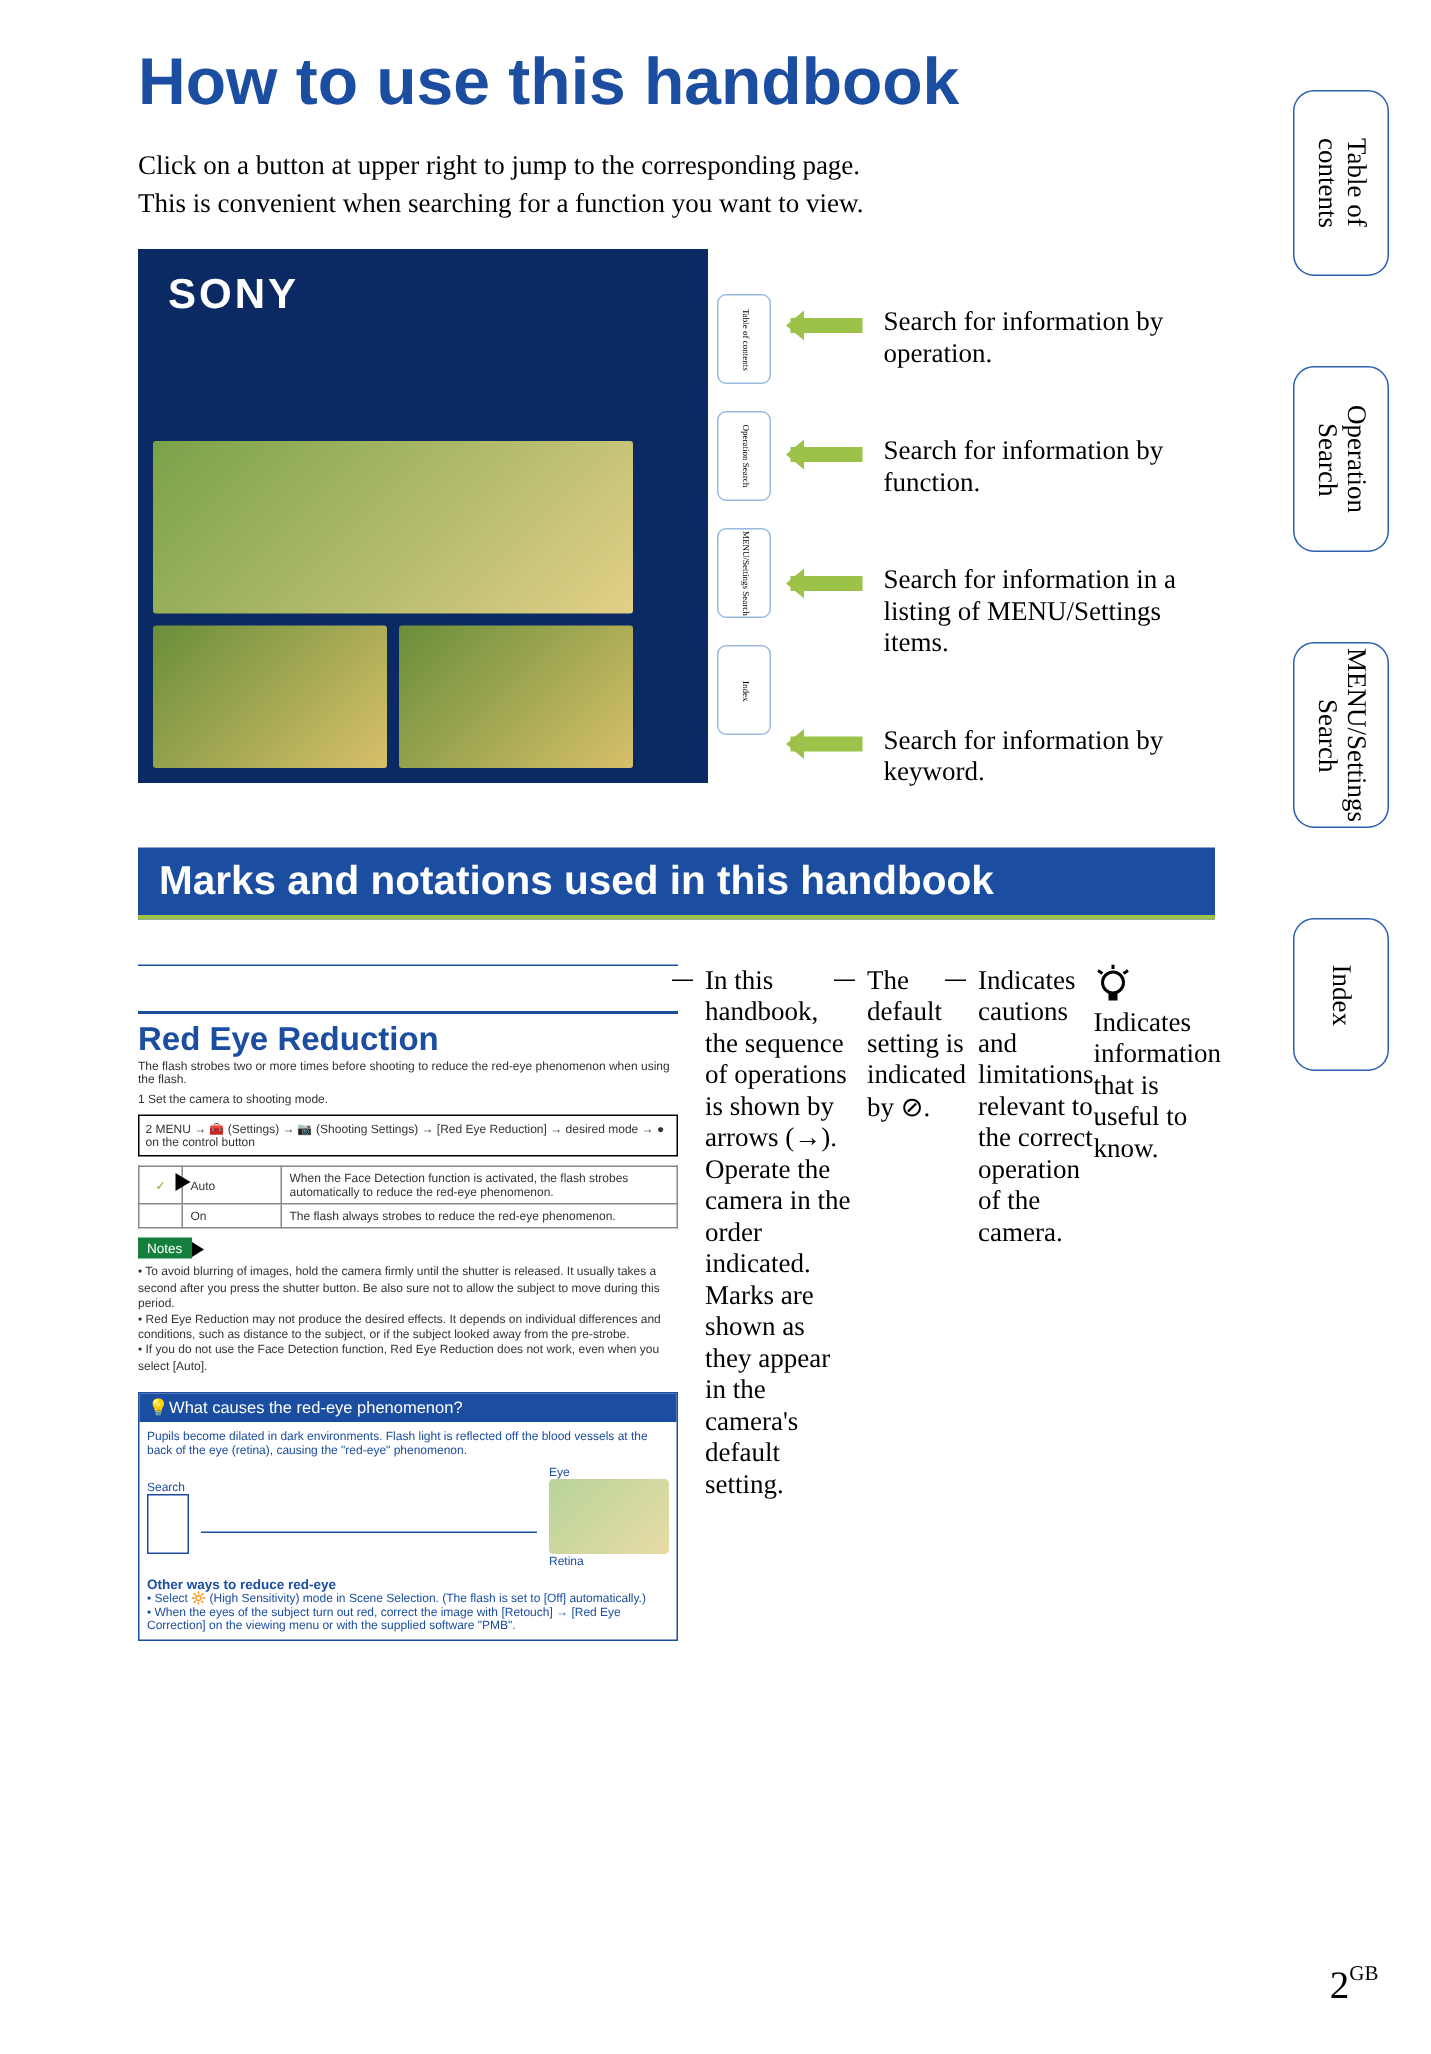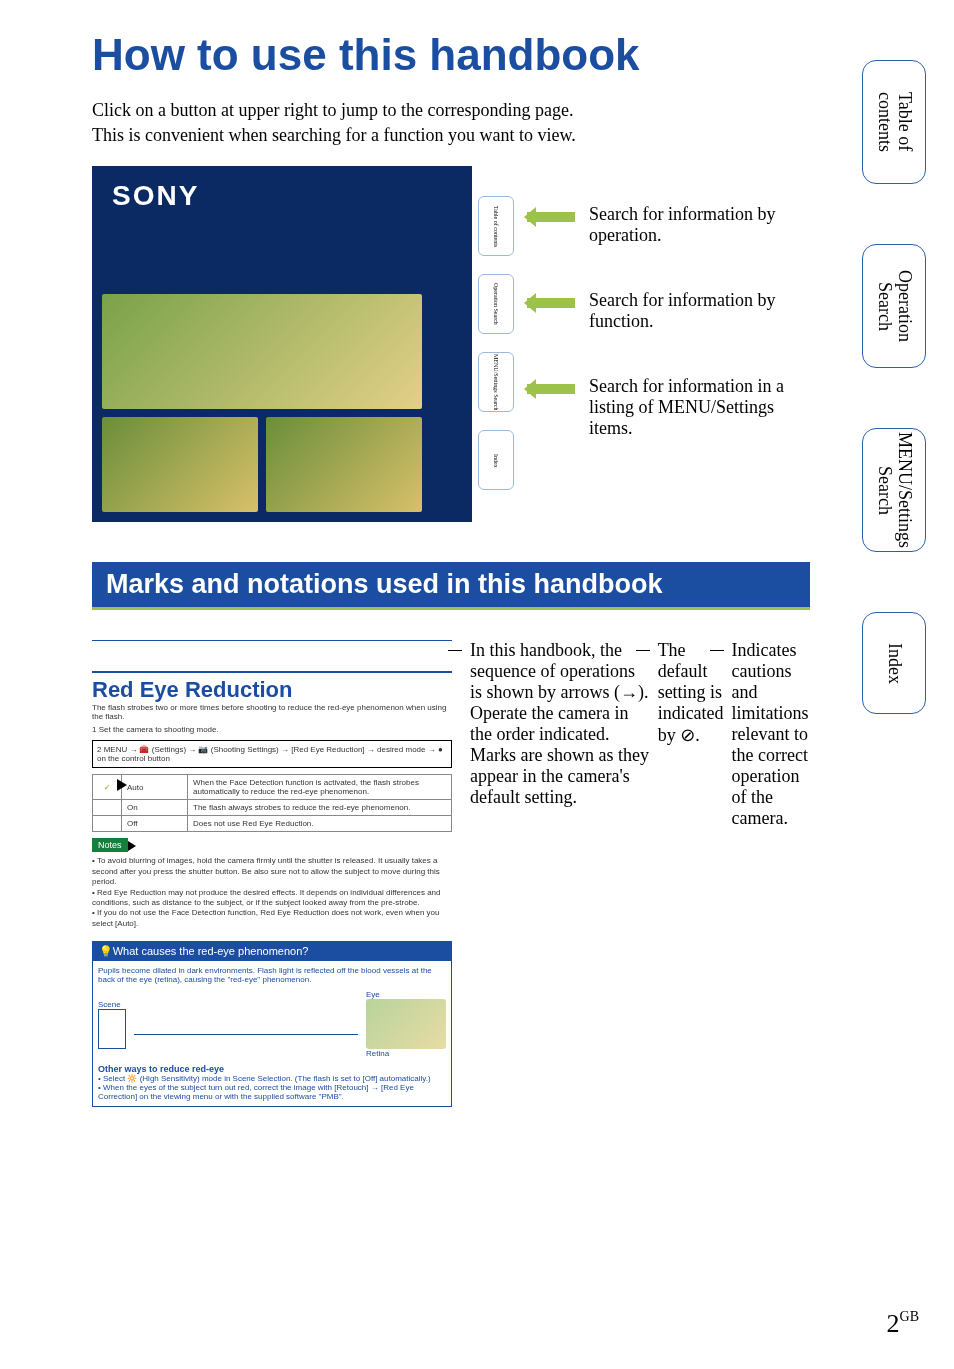--- a/index.html
+++ b/index.html
@@ -271,20 +271,21 @@
       <div class="sony-tabs">
         <div class="stab">Table of contents</div>
         <div class="stab">Operation Search</div>
         <div class="stab">MENU/Settings Search</div>
         <div class="stab">Index</div>
       </div>
       <div class="arrow-desc">
         <div class="arrow-row">Search for information by operation.</div>
         <div class="arrow-row">Search for information by function.</div>
         <div class="arrow-row">Search for information in a listing of MENU/Settings items.</div>
+        <div class="arrow-row">Search for information by keyword.</div>
       </div>
     </div>
 
     <h2 class="section">Marks and notations used in this handbook</h2>
 
     <div class="marks-block">
 
       <div class="sample-page">
         <div class="sample-title">Red Eye Reduction</div>
         <div>The flash strobes two or more times before shooting to reduce the red-eye phenomenon when using the flash.</div>
@@ -295,44 +296,39 @@
               <tr>
             <td class="check-cell"><span>✓</span><span class="arrow-default"></span></td>
             <td style="width:55px">Auto</td>
             <td>When the Face Detection function is activated, the flash strobes automatically to reduce the red-eye phenomenon.</td>
           </tr>
           <tr>
             <td class="check-cell"></td>
             <td>On</td>
             <td>The flash always strobes to reduce the red-eye phenomenon.</td>
           </tr>
-          <tr>
-            <td class="check-cell"></td>
-            <td>Off</td>
-            <td>Does not use Red Eye Reduction.</td>
-          </tr>
         </tbody>
           </table>
         <div style="margin-top:6px">
           <span class="notes-badge">
             <span>Notes</span><span class="notes-arrow"></span>
           </span>
         </div>
         <div class="notes-list" style="white-space:pre-line">• To avoid blurring of images, hold the camera firmly until the shutter is released. It usually takes a second after you press the shutter button. Be also sure not to allow the subject to move during this period.
 • Red Eye Reduction may not produce the desired effects. It depends on individual differences and conditions, such as distance to the subject, or if the subject looked away from the pre-strobe.
 • If you do not use the Face Detection function, Red Eye Reduction does not work, even when you select [Auto].</div>
         <div class="tip-box">
           <div class="tip-head">
             <span>💡</span><span>What causes the red-eye phenomenon?</span>
           </div>
           <div class="tip-body">
             <div>Pupils become dilated in dark environments. Flash light is reflected off the blood vessels at the back of the eye (retina), causing the "red-eye" phenomenon.</div>
             <div class="tip-diagram">
               <div>
-                <div>Scene</div>
+                <div>Search</div>
                 <div class="cam-box"></div>
               </div>
               <div style="flex:1;border-top:1px solid #1b4da0;margin-top:20px"></div>
               <div>
                 <div>Eye</div>
                 <div class="eye-box"></div>
                 <div>Retina</div>
               </div>
             </div>
             <div class="other">Other ways to reduce red-eye</div>
@@ -341,20 +337,29 @@
           </div>
         </div>
       </div>
 
       <div class="callouts">
         <div class="co1">In this handbook, the sequence of operations is shown by arrows (→). Operate the camera in the order indicated. Marks are shown as they appear in the camera's default setting.</div>
         <div class="co2">
           <span>The default setting is indicated by </span><span class="checkmark-glyph">⊘</span><span>.</span>
         </div>
         <div class="co3">Indicates cautions and limitations relevant to the correct operation of the camera.</div>
+        <div class="co4">
+          <svg class="bulb" width="26" height="28" viewBox="0 0 26 28">
+            <circle cx="13" cy="12" r="7" fill="none" stroke="#000" stroke-width="2"></circle>
+            <rect x="10" y="19" width="6" height="5" fill="#000"></rect>
+            <line x1="13" y1="0" x2="13" y2="3" stroke="#000" stroke-width="2"></line>
+            <line x1="3" y1="4" x2="6" y2="6" stroke="#000" stroke-width="2"></line>
+            <line x1="23" y1="4" x2="20" y2="6" stroke="#000" stroke-width="2"></line>
+          </svg><span> Indicates information that is useful to know.</span>
+        </div>
       </div>
 
     </div>
 
   </div>
 
   <div class="side-tabs">
     <div class="side-tab" style="white-space:pre-line">Table of
 contents</div>
     <div class="side-tab" style="white-space:pre-line">Operation

